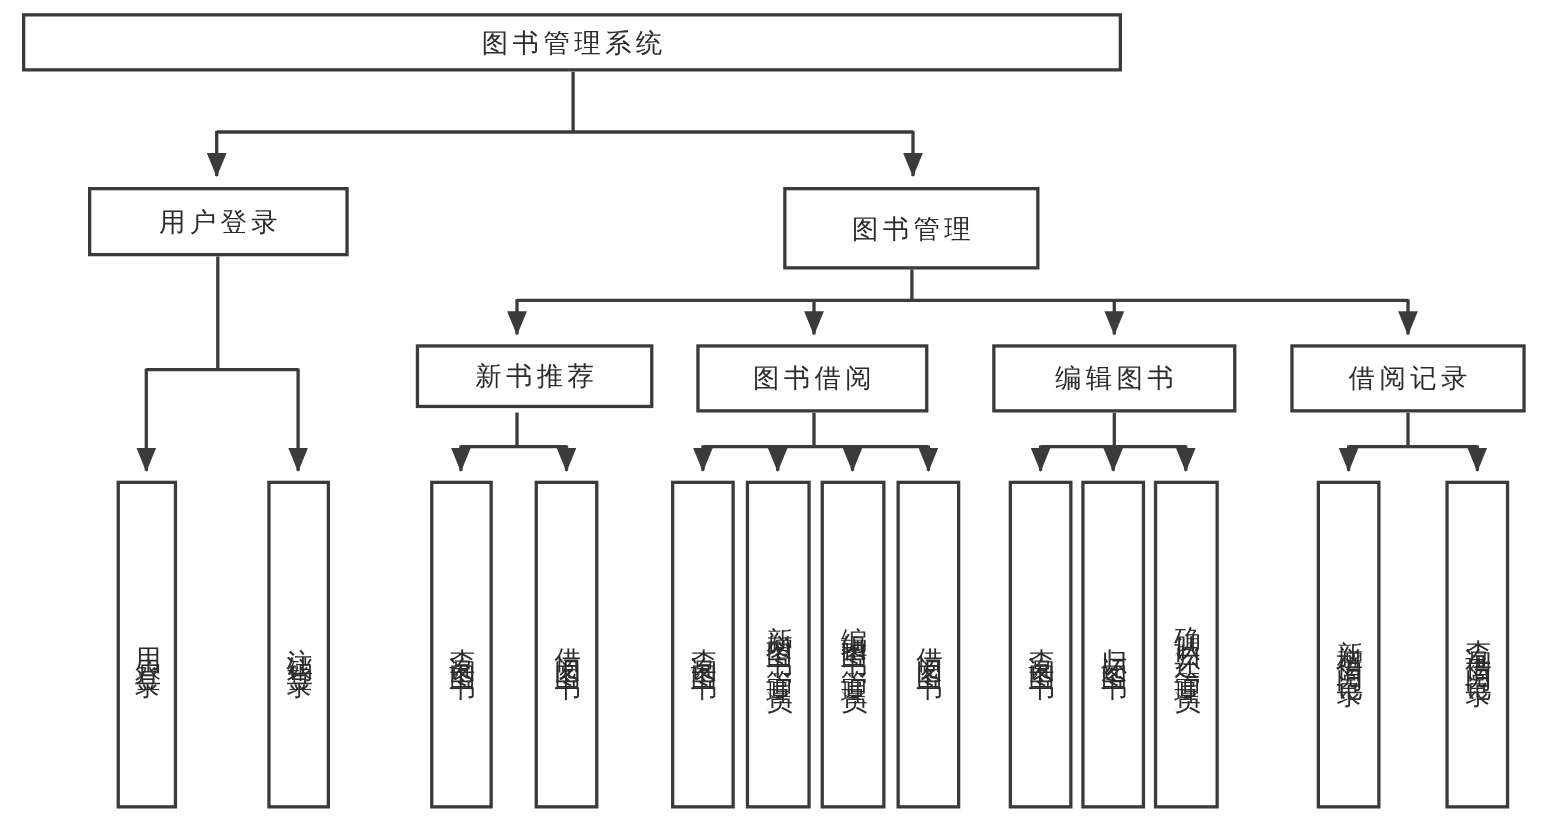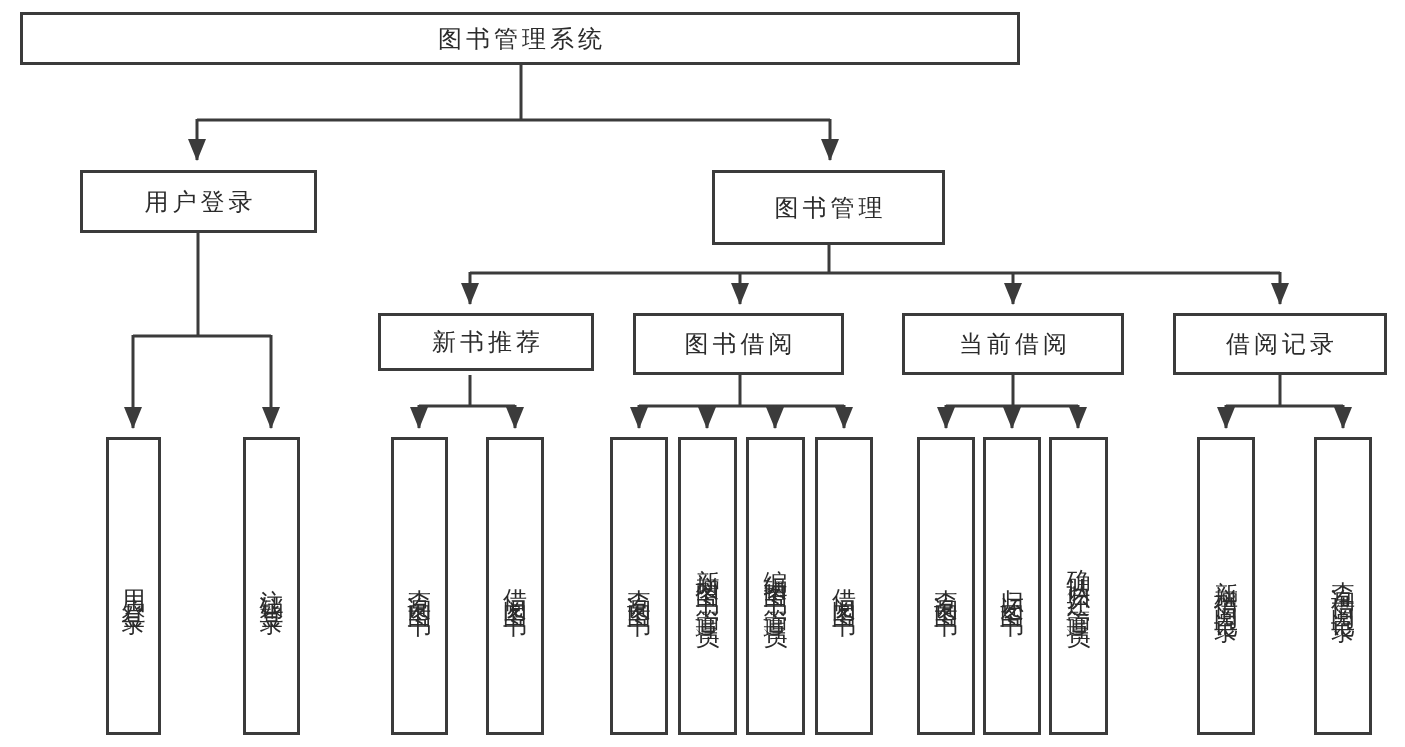--- a/index.html
+++ b/index.html
@@ -109,21 +109,21 @@
     <span>图书管理</span>
   </div>
 
   <div class="node h" style="left:362px;top:313px;width:216px;height:58px;margin-left:16px;">
     <span>新书推荐</span>
   </div>
   <div class="node h" style="left:633px;top:313px;width:211px;height:62px;">
     <span>图书借阅</span>
   </div>
   <div class="node h" style="left:902px;top:313px;width:222px;height:62px;">
-    <span>当前借阅</span>
+    <span>编辑图书</span>
   </div>
   <div class="node h" style="left:1173px;top:313px;width:214px;height:62px;">
     <span>借阅记录</span>
   </div>
 
   <div class="node v" style="left:106px;top:437px;width:55px;height:298px;">
     <span>用户登录</span>
   </div>
   <div class="node v" style="left:243px;top:437px;width:57px;height:298px;">
     <span>注销登录</span>

